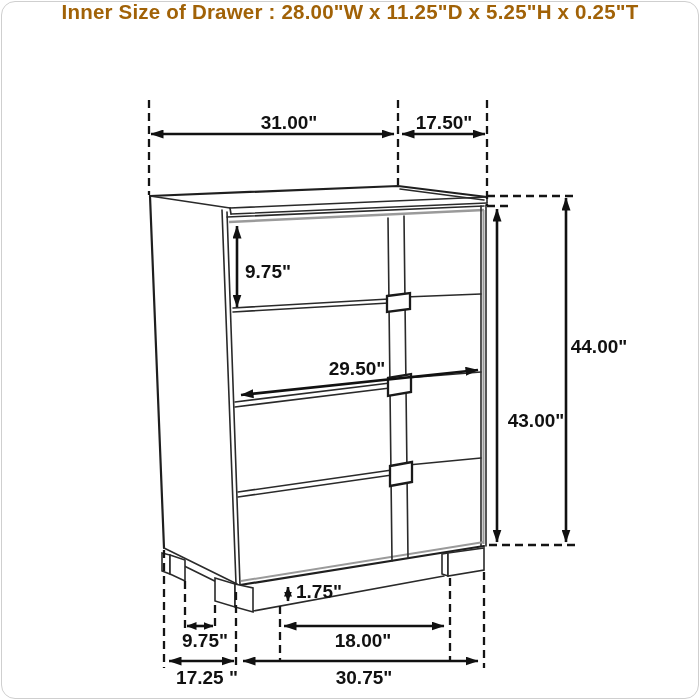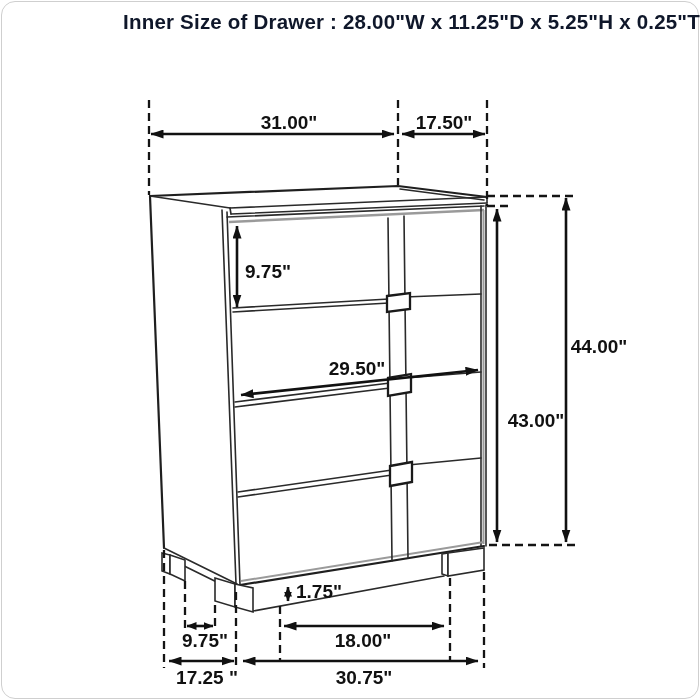--- a/index.html
+++ b/index.html
@@ -4,22 +4,22 @@
 <style>
   html,body{margin:0;padding:0;background:#fff;}
   .page{
     position:relative;width:700px;height:700px;background:#ffffff;
     font-family:"Liberation Sans","DejaVu Sans",sans-serif;overflow:hidden;
   }
   .frame{
     position:absolute;inset:1px;border:1px solid #cfcfcf;border-radius:14px;pointer-events:none;
   }
   .title{
-    position:absolute;top:10px;left:0;width:700px;text-align:right;
-    font-size:20.5px;font-weight:700;color:#0f172a;letter-spacing:0.2px;
+    position:absolute;top:0;left:0;width:700px;text-align:center;
+    font-size:20.5px;font-weight:700;color:#a16207;letter-spacing:0.2px;
   }
   svg{position:absolute;top:0;left:0;}
   .struct{stroke:#2a2a2a;stroke-width:1.6;fill:none;stroke-linecap:round;}
   .struct-heavy{stroke:#1f1f1f;stroke-width:2.2;fill:none;stroke-linecap:round;}
   .gray{stroke:#9a9a9a;fill:none;}
   .leg{fill:#ffffff;stroke:#2a2a2a;stroke-width:1.6;}
   .block{fill:#ffffff;stroke:#1a1a1a;stroke-width:2.3;}
   .dash{stroke:#141414;stroke-width:2.3;fill:none;stroke-dasharray:8 5;}
   .dim{stroke:#111111;stroke-width:2.6;fill:none;}
   .dimtext{font-size:19px;font-weight:700;fill:#111;text-anchor:middle;}

